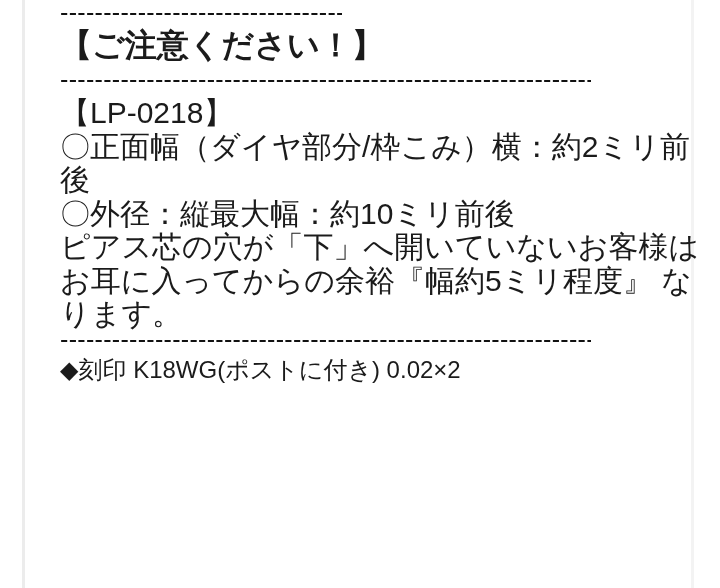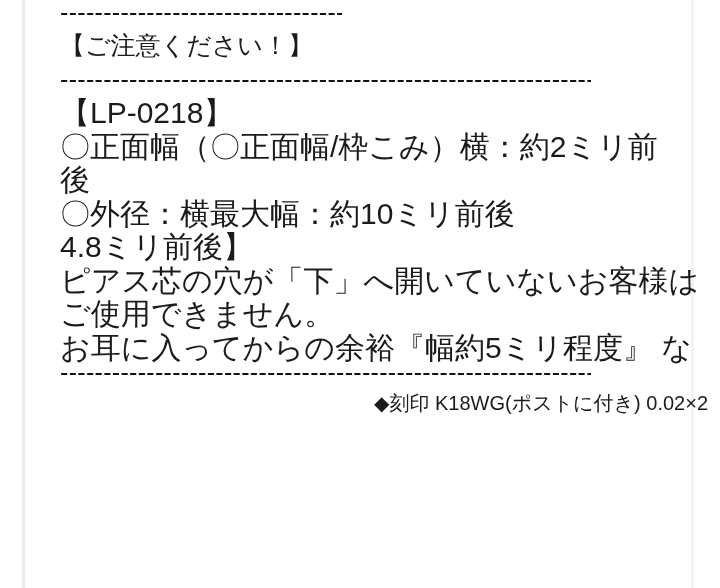--- a/index.html
+++ b/index.html
@@ -41,68 +41,67 @@
     width: 282px;
     height: 20px;
     line-height: 20px;
   }
   .dash-long {
     width: 531px;
     height: 22px;
     line-height: 22px;
   }
   .notice-title {
-    font-size: 25px;
+    font-size: 32px;
     line-height: 46px;
     white-space: nowrap;
+    font-weight: bold;
   }
   .body-lines {
     margin-top: 6px;
     font-size: 30px;
     line-height: 33.5px;
   }
   .body-line {
     white-space: nowrap;
     height: 33.5px;
   }
   .footer-dash {
     height: 16px;
     line-height: 16px;
     margin-top: 0;
   }
   .stamp {
     margin-top: 6px;
-    font-size: 20px;
+    font-size: 24px;
     line-height: 34px;
     white-space: nowrap;
-    text-align: right;
   }
 </style>
 </head>
 <body>
 
 <div class="edge edge-left"></div>
 <div class="edge edge-right"></div>
 
 <div class="content">
 
   <div class="dash dash-short">----------------------------------------</div>
 
   <div class="notice-title">【ご注意ください！】</div>
 
   <div class="dash dash-long">----------------------------------------------------------------------</div>
 
   <div class="body-lines">
     <div class="body-line">【LP-0218】</div>
-    <div class="body-line">〇正面幅（〇正面幅/枠こみ）横：約2ミリ前</div>
+    <div class="body-line">〇正面幅（ダイヤ部分/枠こみ）横：約2ミリ前</div>
     <div class="body-line">後</div>
-    <div class="body-line">〇外径：横最大幅：約10ミリ前後</div>
-    <div class="body-line">4.8ミリ前後】</div>
+    <div class="body-line">〇外径：縦最大幅：約10ミリ前後</div>
     <div class="body-line">ピアス芯の穴が「下」へ開いていないお客様は</div>
-    <div class="body-line">ご使用できません。</div>
     <div class="body-line">お耳に入ってからの余裕『幅約5ミリ程度』 な</div>
+    <div class="body-line">ります。</div>
   </div>
 
   <div class="dash dash-long footer-dash">----------------------------------------------------------------------</div>
 
   <div class="stamp">◆刻印 K18WG(ポストに付き) 0.02×2</div>
 
 </div>
 
 </body></html>

